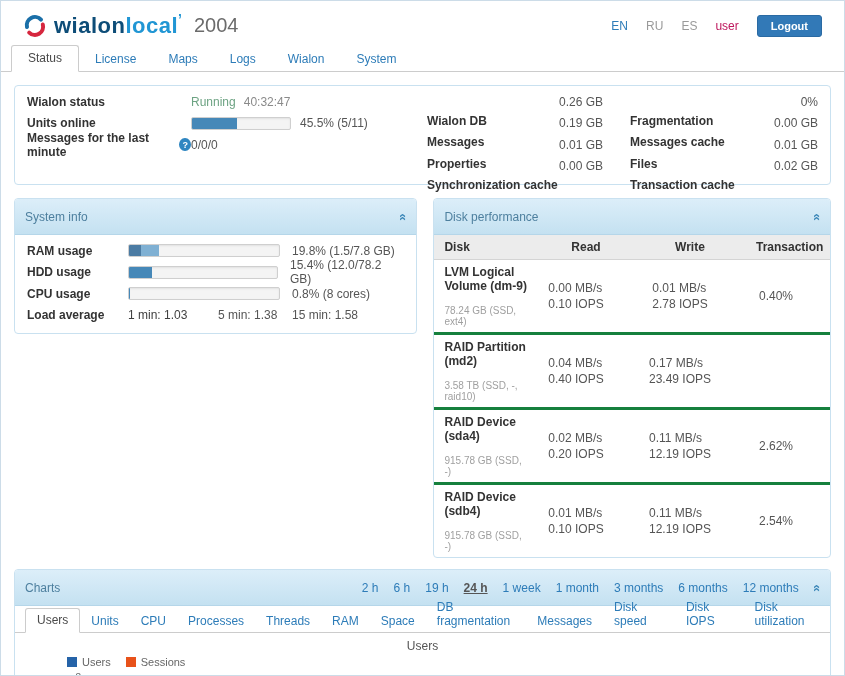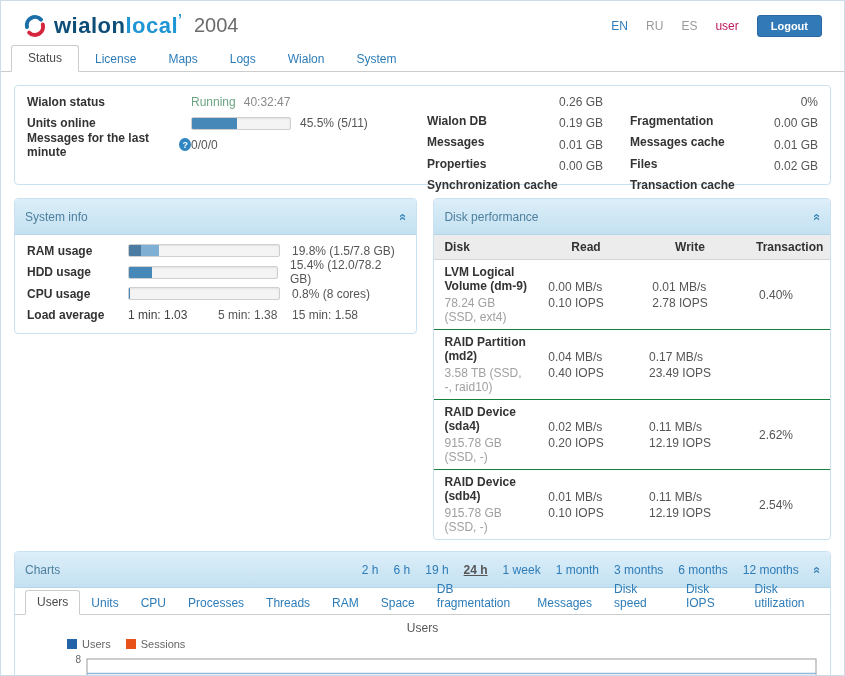--- a/index.html
+++ b/index.html
@@ -62,24 +62,24 @@
   .bar-track.sys { width:152px; margin-right:12px; }
   .load-v1 { width:90px; color:#404040; }
   .load-v2 { width:74px; color:#555; }
   .load-v3 { color:#555; }
 
   .diskperf { width:404px; }
   .dgrid { display:grid; grid-template-columns:1fr 96px 112px 84px; align-items:center; }
   .dhead { background:#ececec; border-bottom:1px solid #d4d4d4; padding:5px 10px; font-weight:bold; color:#333; }
   .dh-c { text-align:center; }
   .dh-r { text-align:right; padding-right:10px; }
-  .drow { border-bottom:1px solid #15803d; padding:5px 10px 5px; }
+  .drow { border-bottom:3px solid #15803d; padding:5px 10px 5px; }
   .drow:last-child { border-bottom:none; }
   .dname { font-weight:bold; color:#333; line-height:14px; }
-  .ddetail { font-size:12px; color:#a0a0a0; margin-top:3px; }
+  .ddetail { font-size:10px; color:#a0a0a0; margin-top:12px; }
   .dcell { text-align:center; }
   .dcell .inner { display:inline-block; text-align:left; line-height:16px; color:#555; }
   .dutil { text-align:center; color:#555; padding-right:4px; }
 
   
   .charts-panel { margin:0 13px 13px; }
   .ranges { display:flex; align-items:center; gap:15px; margin-right:14px; }
   .range { color:#2d7cb8; cursor:pointer; text-decoration:none; }
   .range.active { color:#555; text-decoration:underline; font-weight:bold; }
   .hd-right { display:flex; align-items:center; }

